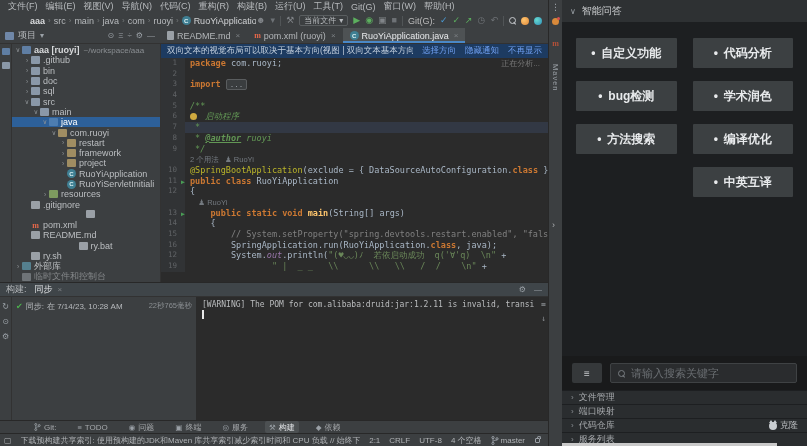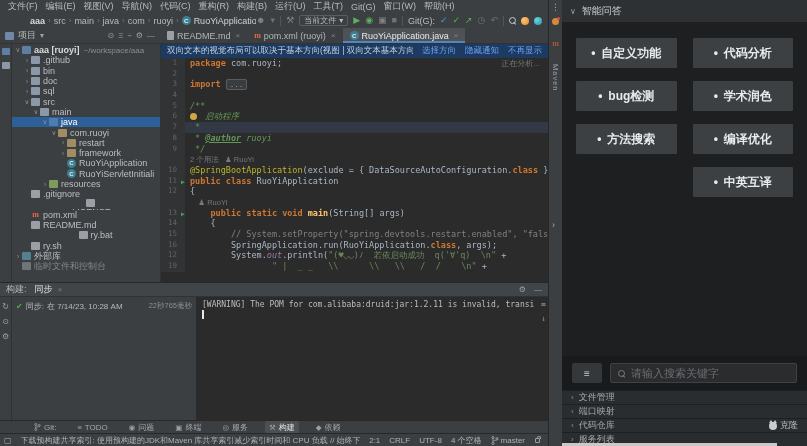--- a/index.html
+++ b/index.html
@@ -302,20 +302,25 @@
             <span class="chev">›</span>
             <span class="ticon ic-pkg"></span>
             <span class="lbl">restart</span>
           </div>
           <div class="trow" style="padding-left: 47px;">
             <span class="chev">›</span>
             <span class="ticon ic-pkg"></span>
             <span class="lbl">framework</span>
           </div>
           <div class="trow" style="padding-left: 47px;">
+            <span class="chev">›</span>
+            <span class="ticon ic-pkg"></span>
+            <span class="lbl">project</span>
+          </div>
+          <div class="trow" style="padding-left: 47px;">
             <span class="chev"></span>
             <span class="ticon ic-class">C</span>
             <span class="lbl">RuoYiApplication</span>
           </div>
           <div class="trow" style="padding-left: 47px;">
             <span class="chev"></span>
             <span class="ticon ic-class">C</span>
             <span class="lbl">RuoYiServletInitiali</span>
           </div>
           <div class="trow" style="padding-left: 29px;">
@@ -436,21 +441,21 @@
             <div class="crow">
               <span class="ln">14</span>
               <span class="ccontent"><span class="c-pl">    {</span></span>
             </div>
             <div class="crow">
               <span class="ln">15</span>
               <span class="ccontent"><span class="c-cm">        // System.setProperty("spring.devtools.restart.enabled", "false");</span></span>
             </div>
             <div class="crow">
               <span class="ln">16</span>
-              <span class="ccontent"><span class="c-pl">        SpringApplication.run(RuoYiApplication.</span><span class="c-kw">class</span><span class="c-pl">, args);</span></span>
+              <span class="ccontent"><span class="c-pl">        SpringApplication.run(RuoYiApplication.</span><span class="c-kw">class</span><span class="c-pl">, java);</span></span>
             </div>
             <div class="crow">
               <span class="ln">12</span>
               <span class="ccontent"><span class="c-pl">        System.</span><span class="c-fld">out</span><span class="c-pl">.println(</span><span class="c-str">"(♥◡◡)ﾉ  若依启动成功  q('∀'q)  \n"</span><span class="c-pl"> +</span></span>
             </div>
             <div class="crow">
               <span class="ln">19</span>
               <span class="ccontent"><span class="c-pl">                </span><span class="c-str">" |  _ _   \\      \\   \\   /  /    \n"</span><span class="c-pl"> +</span></span>
             </div>
           </div>

